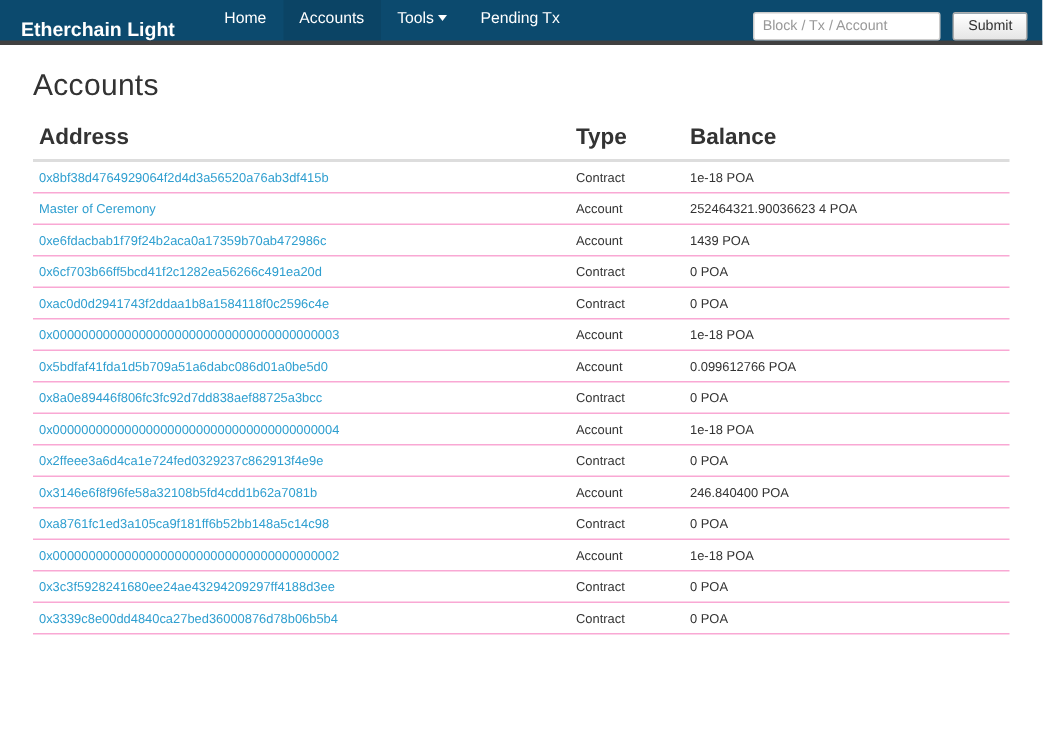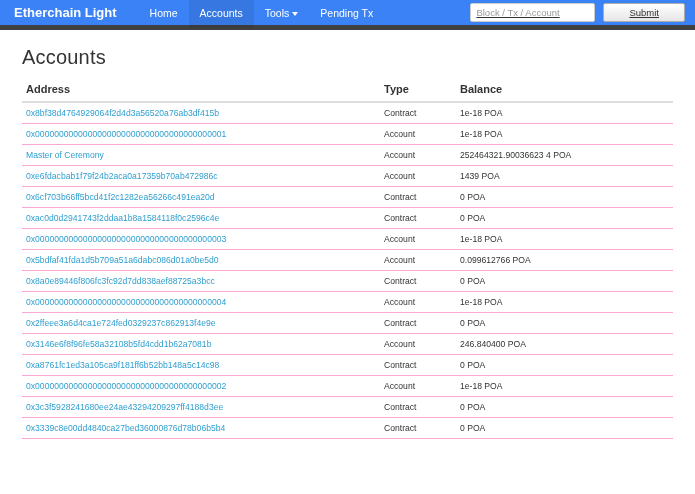--- a/index.html
+++ b/index.html
@@ -11,25 +11,25 @@
     background: #ffffff;
     font-family: "Liberation Sans", sans-serif;
     font-size: 12px;
     color: #333333;
     overflow: hidden;
   }
 
   
   .navbar {
     height: 30px;
-    background: #3b82f6;
+    background: #0c4a6e;
     display: flex;
-    align-items: center;
+    align-items: flex-end;
     padding: 0 10px 0 14px;
-    border-bottom: 5px solid #404040;
+    border-bottom: 3px solid #404040;
   }
   .brand {
     color: #ffffff;
     font-size: 13px;
     font-weight: bold;
     margin-right: 22px;
     white-space: nowrap;
     cursor: pointer;
   }
   .nav-links {
@@ -56,41 +56,40 @@
     margin-left: 3px;
     vertical-align: middle;
     border-left: 3px solid transparent;
     border-right: 3px solid transparent;
     border-top: 4px solid #ffffff;
   }
   .nav-right {
     margin-left: auto;
     display: flex;
     align-items: center;
-    text-decoration: underline;
   }
   .search-input {
     width: 125px;
     height: 19px;
     font-size: 9.5px;
     font-family: "Liberation Sans", sans-serif;
     padding: 2px 5px;
     border: 1px solid #cccccc;
     border-radius: 2px;
     color: #555555;
     background: #ffffff;
     outline: none;
   }
   .search-input::placeholder { color: #999999; }
   .submit-btn {
     margin-left: 8px;
     height: 19px;
     font-size: 9.5px;
     font-family: "Liberation Sans", sans-serif;
-    padding: 0 25px;
+    padding: 0 9px;
     border: 1px solid #adadad;
     border-radius: 2px;
     background: linear-gradient(#ffffff, #e6e6e6);
     color: #333333;
     cursor: pointer;
   }
 
   
   .container {
     padding: 16px 22px 0 22px;
@@ -104,21 +103,21 @@
   }
 
   table.accounts {
     width: 651px;
     border-collapse: collapse;
     font-size: 9px;
     table-layout: fixed;
   }
   table.accounts th {
     text-align: left;
-    font-size: 11px;
+    font-size: 15px;
     font-weight: bold;
     color: #333333;
     padding: 0 4px 6px 4px;
     border-bottom: 2px solid #dddddd;
   }
   table.accounts td {
     padding: 5px 4px;
     border-bottom: 1px solid #f9a8d4;
     color: #333333;
     font-size: 8.6px;
@@ -170,25 +169,20 @@
         <th>Balance</th>
       </tr>
     </thead>
     <tbody id="table-body">
         <tr>
           <td class="addr"><a>0x8bf38d4764929064f2d4d3a56520a76ab3df415b</a></td>
           <td>Contract</td>
           <td>1e-18 POA</td>
         </tr>
         <tr>
-          <td class="addr"><a>0x0000000000000000000000000000000000000001</a></td>
-          <td>Account</td>
-          <td>1e-18 POA</td>
-        </tr>
-        <tr>
           <td class="addr"><a>Master of Ceremony</a></td>
           <td>Account</td>
           <td>252464321.90036623 4 POA</td>
         </tr>
         <tr>
           <td class="addr"><a>0xe6fdacbab1f79f24b2aca0a17359b70ab472986c</a></td>
           <td>Account</td>
           <td>1439 POA</td>
         </tr>
         <tr>

